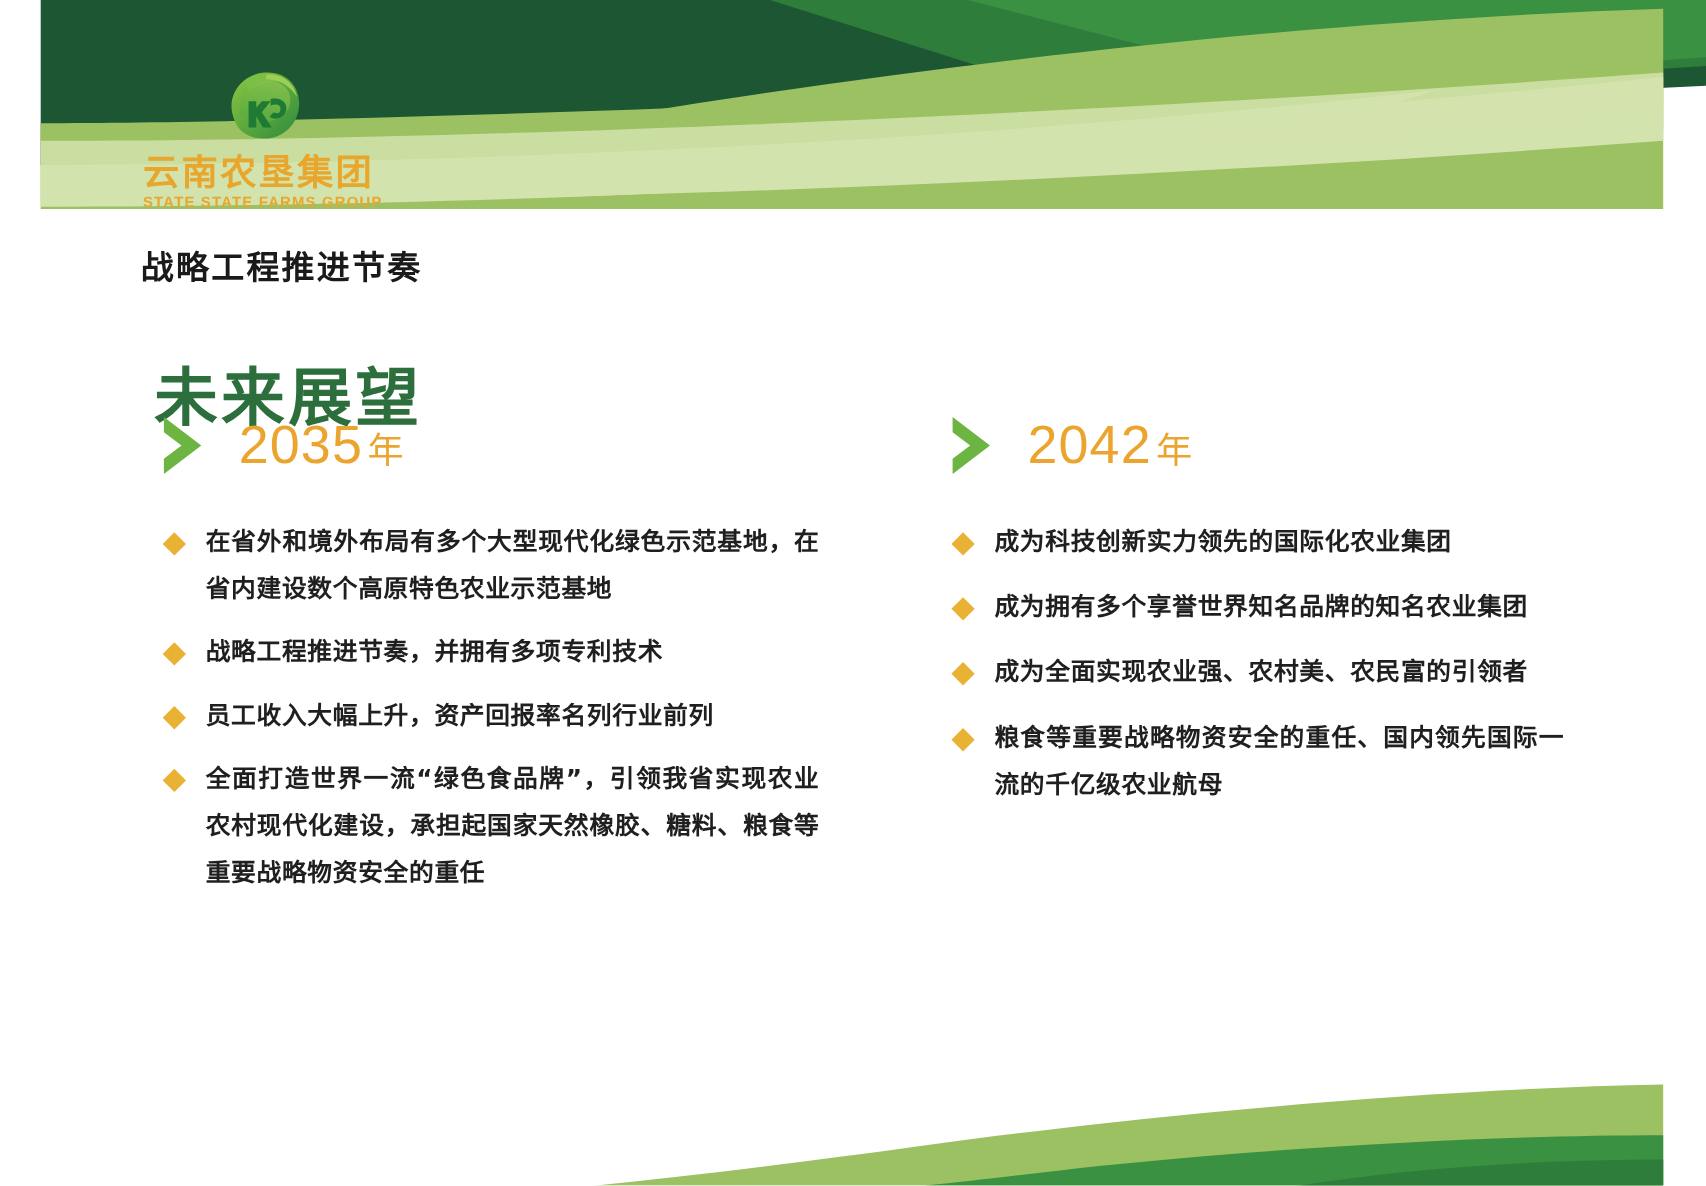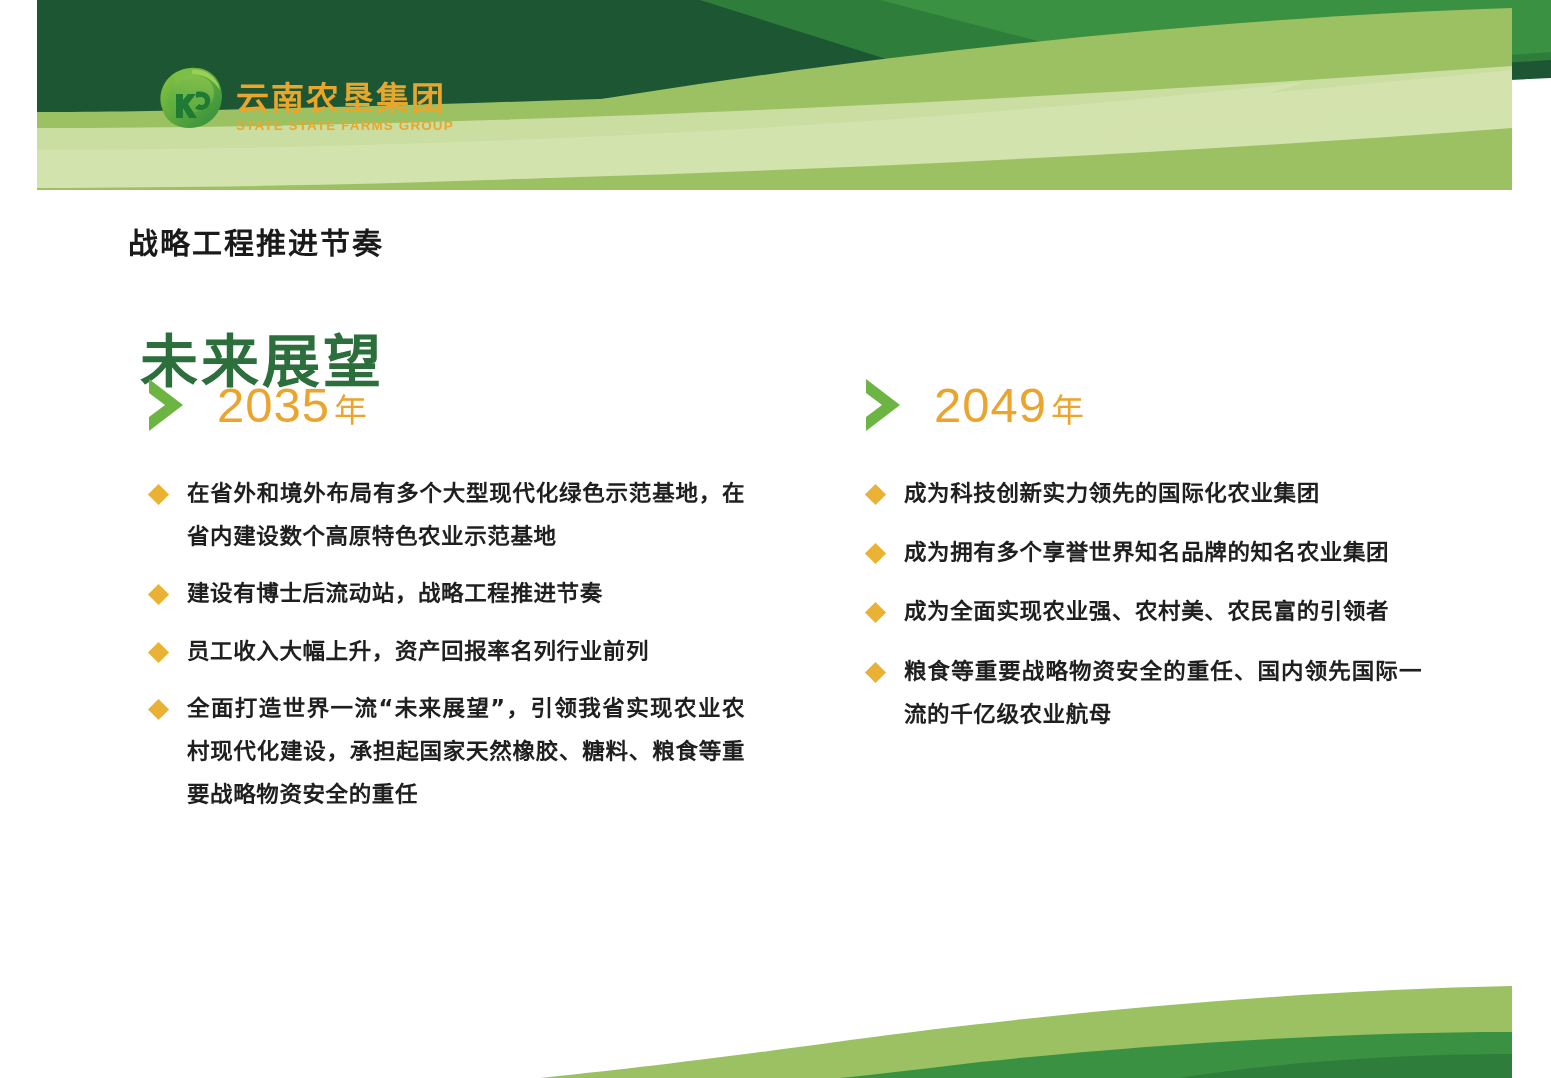--- a/index.html
+++ b/index.html
@@ -34,26 +34,27 @@
     left: 0;
     bottom: 0;
     width: 1551px;
     height: 120px;
     pointer-events: none;
   }
 
   
   .logo-block {
     position: absolute;
-    left: 152px;
+    left: 130px;
     top: 60px;
     display: flex;
-    align-items: flex-end;
+    align-items: center;
     gap: 10px;
     height: 72px;
+    flex-direction: column;
   }
   .logo-mark {
     width: 74px;
     height: 70px;
     flex: none;
   }
   .logo-text {
     display: flex;
     flex-direction: column;
     justify-content: center;
@@ -220,33 +221,33 @@
       <div class="year-row">
         <svg class="chevron" viewBox="0 0 44 56" xmlns="http://www.w3.org/2000/svg">
           <path d="M4,2 L38,28 L4,54 L4,40 L20,28 L4,16 Z" fill="#6cb543"></path>
         </svg>
         <div class="year-label">
           <span>2035</span><span class="suffix">年</span>
         </div>
       </div>
       <ul class="bullets">
         <li class="bullet">在省外和境外布局有多个大型现代化绿色示范基地，在省内建设数个高原特色农业示范基地</li>
-        <li class="bullet">建设有博士后流动站，战略工程推进节奏</li>
+        <li class="bullet">战略工程推进节奏，并拥有多项专利技术</li>
         <li class="bullet">员工收入大幅上升，资产回报率名列行业前列</li>
-        <li class="bullet">全面打造世界一流“未来展望”，引领我省实现农业农村现代化建设，承担起国家天然橡胶、糖料、粮食等重要战略物资安全的重任</li>
+        <li class="bullet">全面打造世界一流“绿色食品牌”，引领我省实现农业农村现代化建设，承担起国家天然橡胶、糖料、粮食等重要战略物资安全的重任</li>
       </ul>
     </div>
 
     <div class="column right">
       <div class="year-row">
         <svg class="chevron" viewBox="0 0 44 56" xmlns="http://www.w3.org/2000/svg">
           <path d="M4,2 L38,28 L4,54 L4,40 L20,28 L4,16 Z" fill="#6cb543"></path>
         </svg>
         <div class="year-label">
-          <span>2049</span><span class="suffix">年</span>
+          <span>2042</span><span class="suffix">年</span>
         </div>
       </div>
       <ul class="bullets">
         <li class="bullet">成为科技创新实力领先的国际化农业集团</li>
         <li class="bullet">成为拥有多个享誉世界知名品牌的知名农业集团</li>
         <li class="bullet">成为全面实现农业强、农村美、农民富的引领者</li>
         <li class="bullet">粮食等重要战略物资安全的重任、国内领先国际一流的千亿级农业航母</li>
       </ul>
     </div>
 

